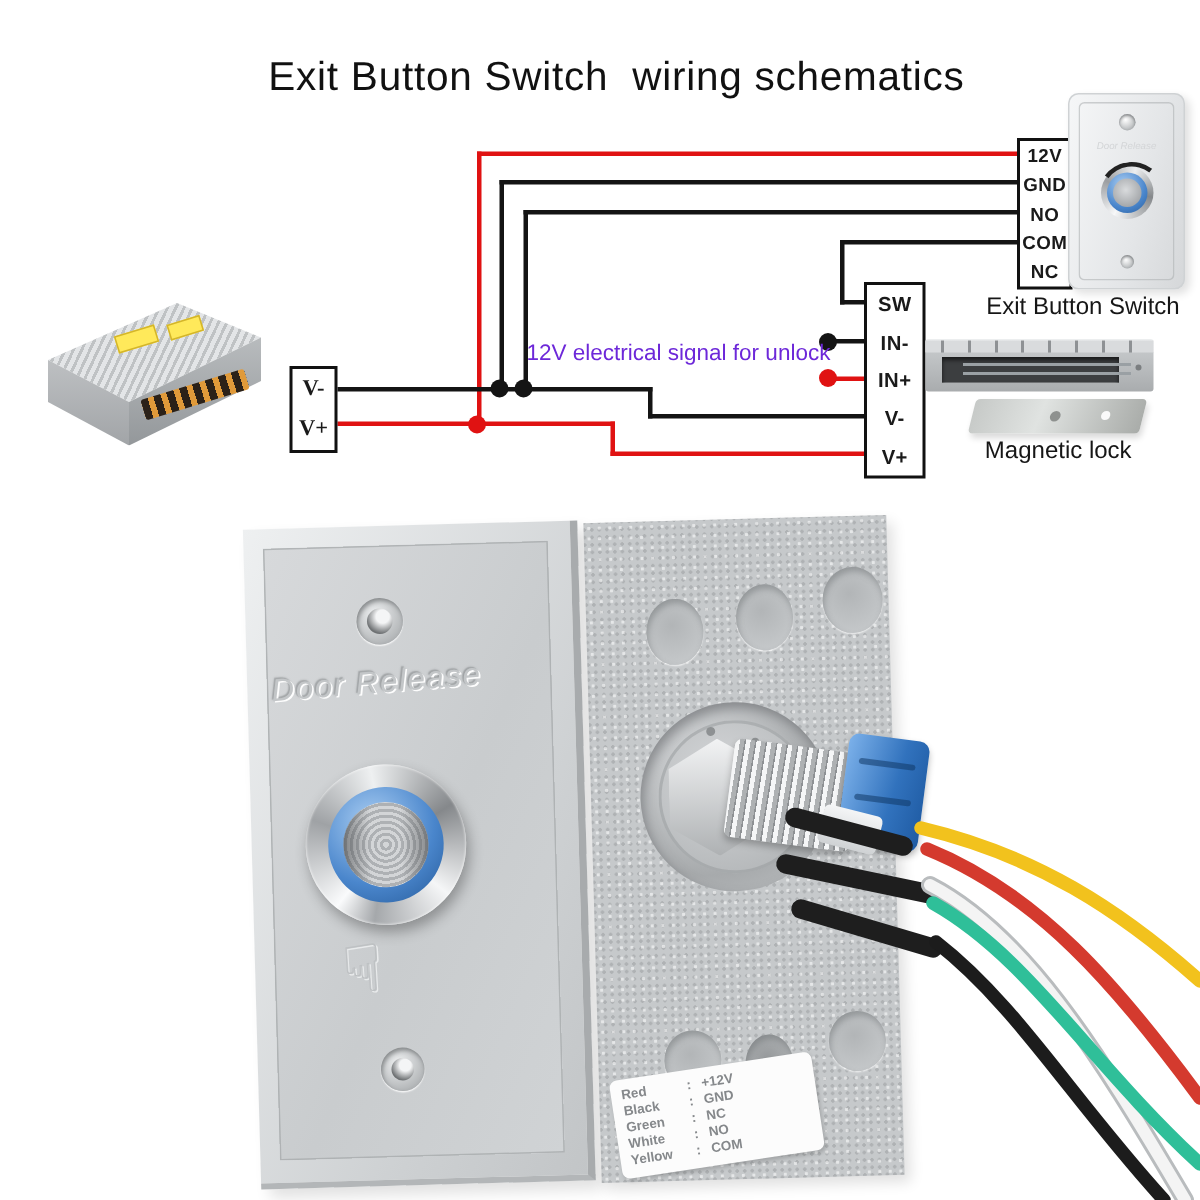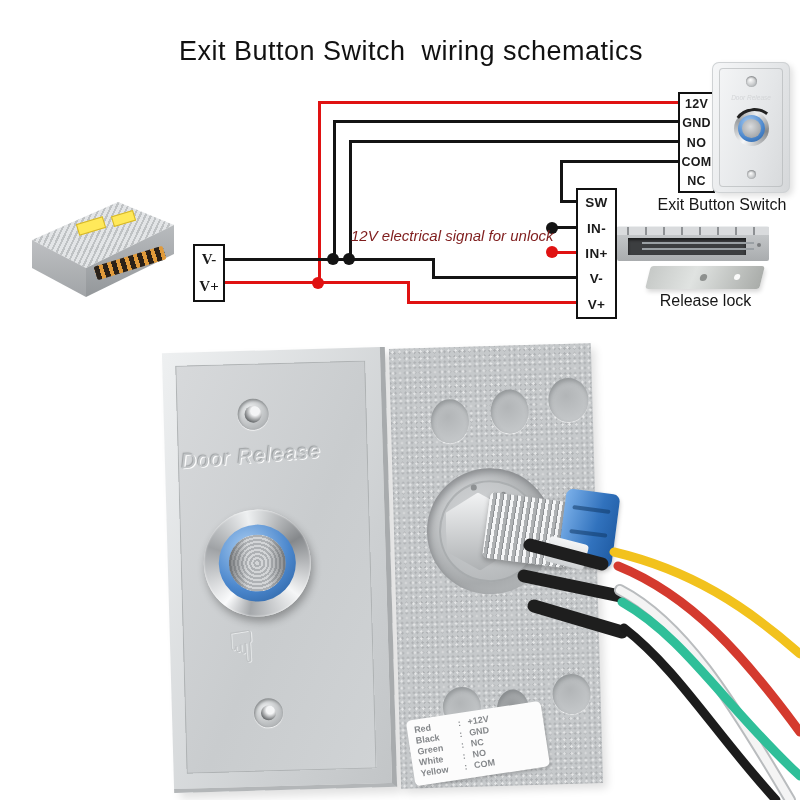--- a/index.html
+++ b/index.html
@@ -19,21 +19,21 @@
 
   
   .tbox{position:absolute;background:#fff;border:2px solid #111;display:flex;flex-direction:column;}
   .tbox span{flex:1;display:flex;align-items:center;justify-content:center;font-weight:bold;}
   #psu-box span{font-family:"Liberation Serif",serif;font-size:15px;}
   #exit-box span{font-size:12.5px;letter-spacing:.3px;}
   #ctrl-box span{font-size:13.5px;letter-spacing:.3px;}
 
   
   .caption{position:absolute;color:#161616;}
-  #annotation{left:351px;top:227px;color:#7f1d1d;font-size:15px;font-style:italic;}
+  #annotation{left:351px;top:227px;color:#6d28d9;font-size:15px;}
   #cap-psu{left:12px;top:309px;font-size:19.5px;}
   #cap-exit{left:652px;top:196px;width:140px;text-align:center;font-size:16px;}
   #cap-lock{left:648px;top:292px;width:115px;text-align:center;font-size:16px;}
 
   
   #psu-photo{left:22px;top:194px;width:165px;height:112px;}
   #psu-top{left:0;top:0;width:165px;height:112px;
     clip-path:polygon(10px 46px,96px 8px,152px 31px,64px 74px);
     background:repeating-linear-gradient(115deg,#bfc2c4 0 2px,#e3e5e7 2px 5px);}
   #psu-left{left:0;top:0;width:165px;height:112px;
@@ -242,21 +242,21 @@
     <div id="lock-slot" class="abs">
       <div class="slot-line abs" style="top:4px;"></div>
       <div class="slot-line abs" style="top:10px;"></div>
     </div>
     <div id="lock-dot" class="abs"></div>
   </div>
   <div id="lock-armature" class="abs">
     <div id="arm-screw" class="abs"></div>
     <div id="arm-dot" class="abs"></div>
   </div>
-  <div id="cap-lock" class="caption">Release lock</div>
+  <div id="cap-lock" class="caption">Magnetic lock</div>
 
   <div id="front-plate" class="abs">
     <div id="front-plate-face" class="abs"></div>
     <div id="front-screw-top" class="abs screw"></div>
     <div id="front-screw-top-hole" class="abs screw-hole"></div>
     <div id="front-emboss" class="abs">Door Release</div>
     <div id="btn-bezel" class="abs"></div>
     <div id="btn-ring" class="abs"></div>
     <div id="btn-core" class="abs"></div>
     <div id="hand-icon" class="abs">☟</div>

